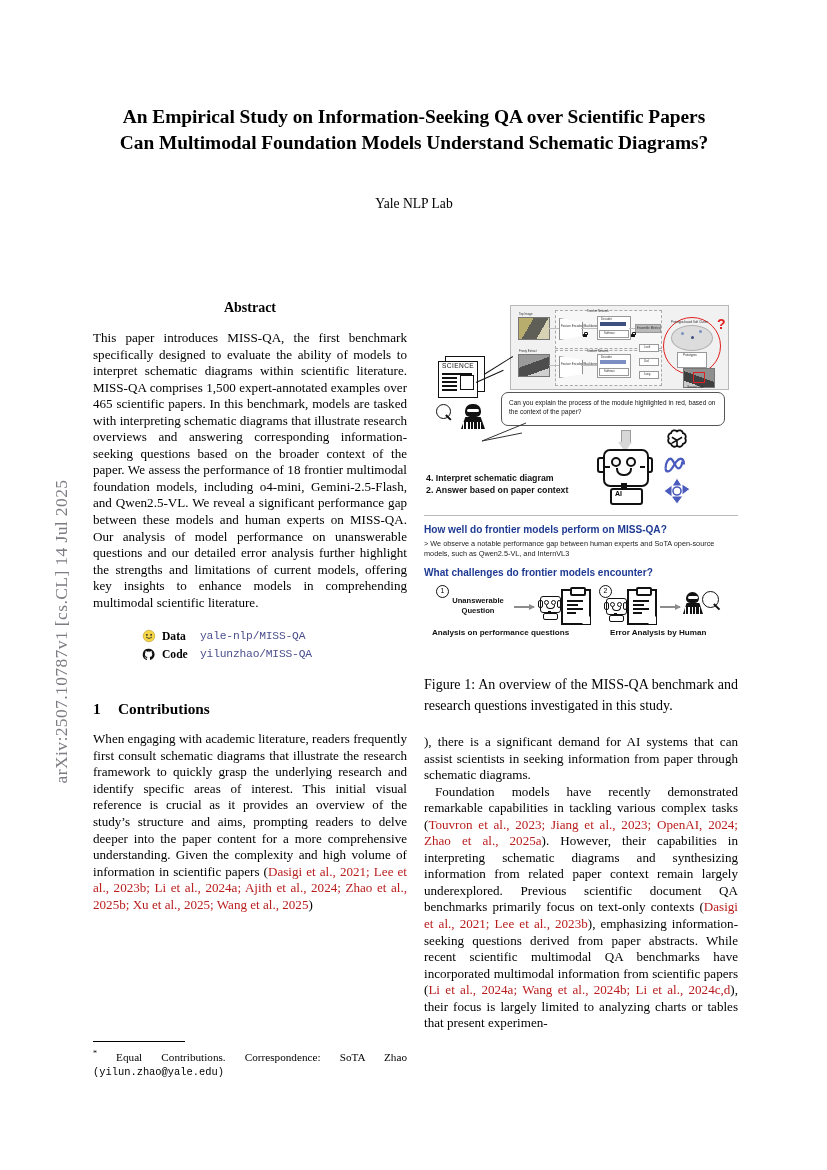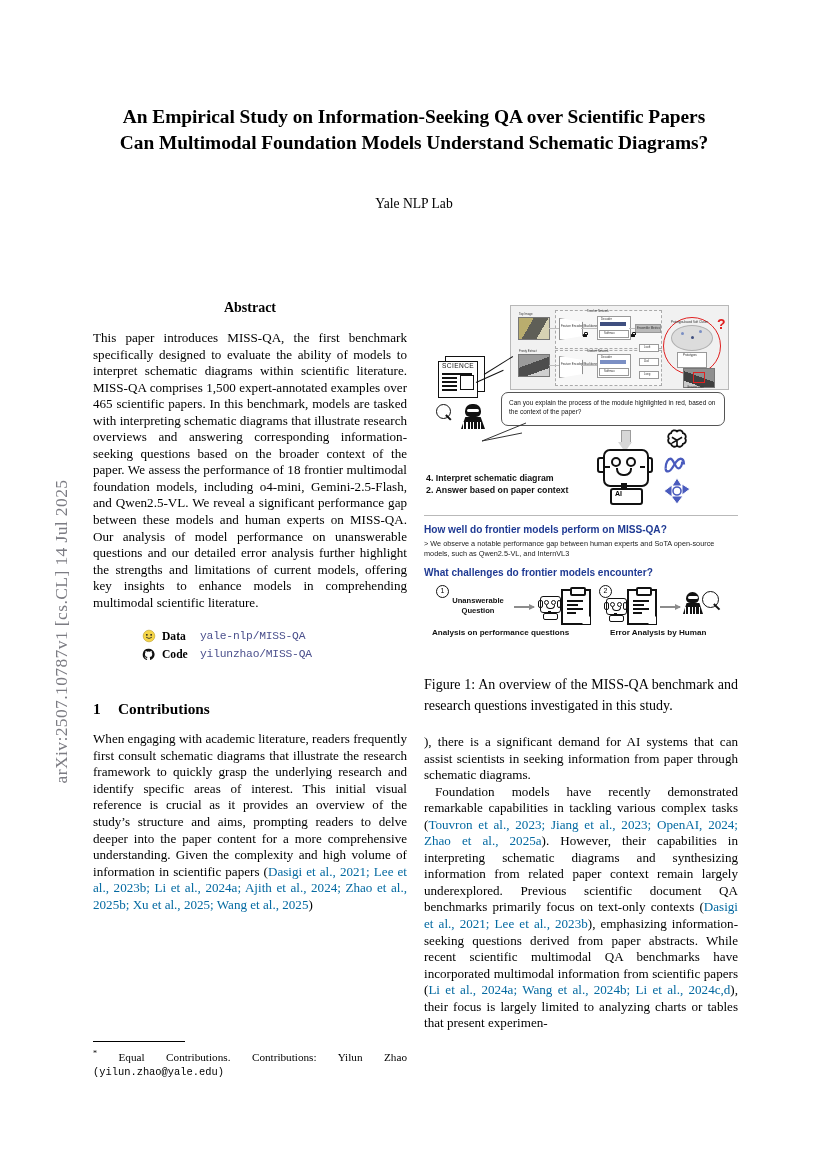--- a/index.html
+++ b/index.html
@@ -62,21 +62,21 @@
   .link-url { font-family:"Liberation Mono", monospace; font-size:11.3px; color:#4a4f8c; letter-spacing:-0.2px; }
 
   
   h1.sec {
     font-size:15.3px; font-weight:bold; margin:0 0 13px 0;
   }
   h1.sec .num { display:inline-block; width:25px; }
 
   #intro-wrap { margin-top:38px; }
 
-  .cite { color:#0369a1; }
+  .cite { color:#b91c1c; }
 
   
   #footnote {
     position:absolute; left:93px; top:1041px; width:314px;
   }
   #footnote .rule { width:92px; height:1px; background:#000; margin-bottom:5px; }
   #footnote .fn-text { font-size:11.2px; line-height:14px; text-align:justify; }
   #footnote .fn-text sup { font-size:8px; }
   .mono { font-family:"Liberation Mono", monospace; font-size:10.4px; }
 
@@ -280,21 +280,21 @@
       <h1 class="sec">
         <span class="num">1</span><span>Contributions</span>
       </h1>
       <p class="just"><span>When engaging with academic literature, readers frequently first consult schematic diagrams that illustrate the research framework to quickly grasp the underlying research and identify specific areas of interest. This initial visual reference is crucial as it provides an overview of the study’s structure and aims, prompting readers to delve deeper into the paper content for a more comprehensive understanding. Given the complexity and high volume of information in scientific papers (</span><span class="cite">Dasigi et al., 2021; Lee et al., 2023b; Li et al., 2024a; Ajith et al., 2024; Zhao et al., 2025b; Xu et al., 2025; Wang et al., 2025</span><span>)</span></p>
     </div>
   </div>
 
   <div id="footnote">
     <div class="rule"></div>
     <div class="fn-text">
-      <sup>*</sup><span> Equal Contributions.  Contributions: Yilun Zhao</span>
+      <sup>*</sup><span> Equal Contributions.  Correspondence: SoTA Zhao</span>
       <span class="mono">(yilun.zhao@yale.edu)</span>
     </div>
   </div>
 
   <div id="figure">
 
     <div id="fig-top">
 
       <div class="schematic">
         <div class="sc-dots"></div>

